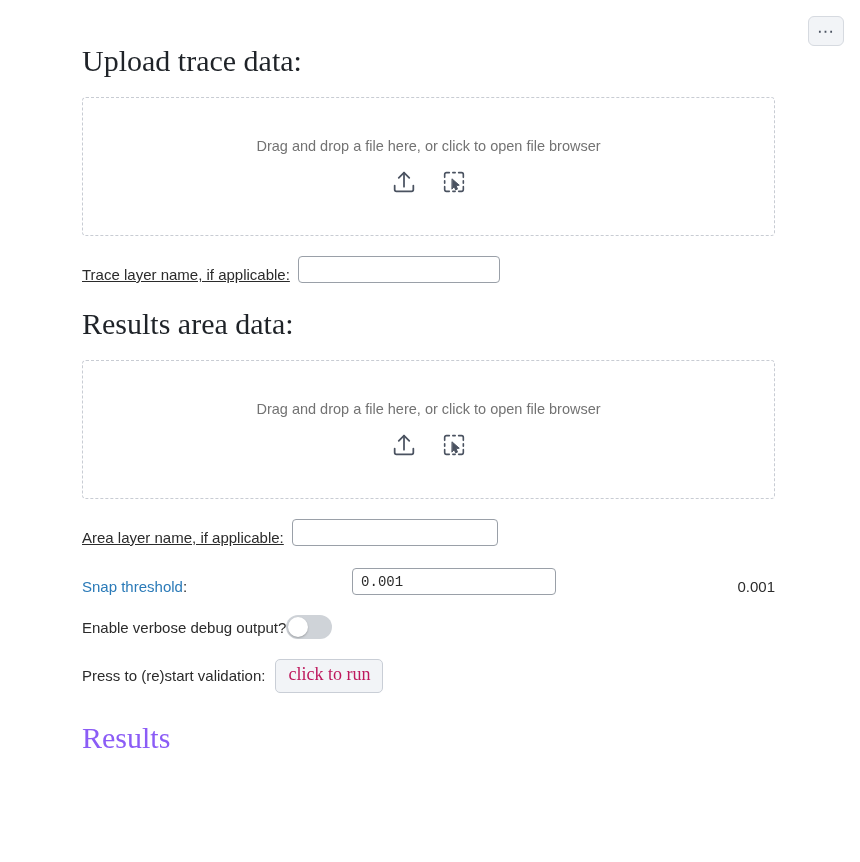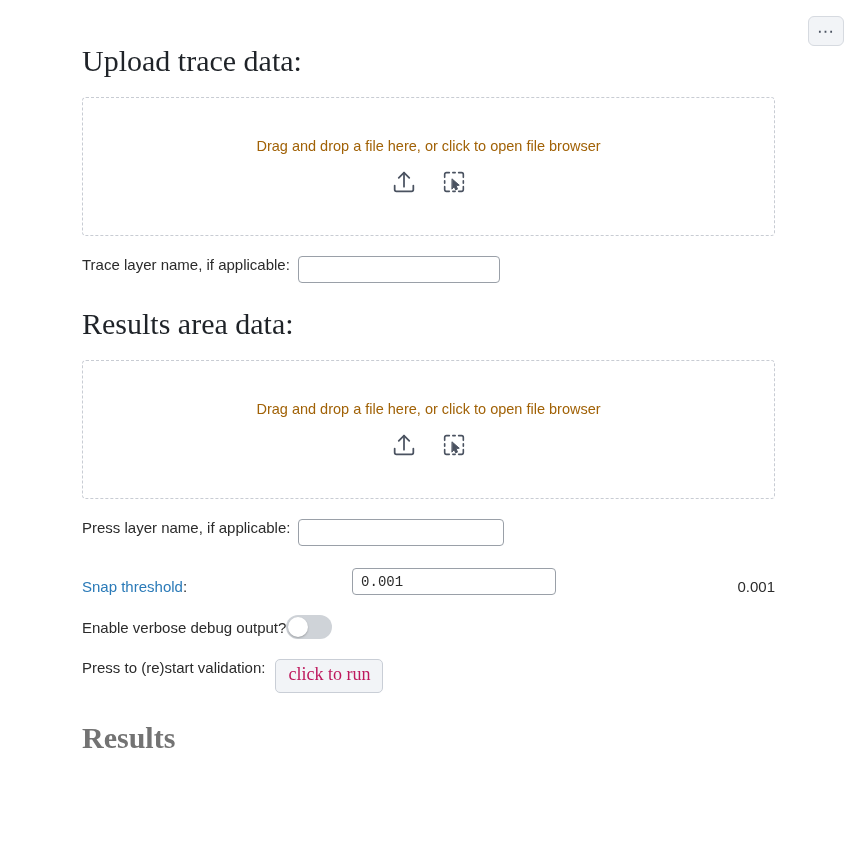--- a/index.html
+++ b/index.html
@@ -43,53 +43,54 @@
   h2.section-title {
     font-family: "Liberation Serif", serif;
     font-weight: 400;
     font-size: 30px;
     line-height: 1.1;
     color: #1f2328;
     margin: 0 0 20px 0;
   }
   h2.results-title {
     font-family: "Liberation Serif", serif;
-    font-weight: 700;
+    font-weight: 400;
     font-size: 30px;
-    color: #737373;
+    color: #8b5cf6;
     margin: 28px 0 0 0;
   }
   .dropzone {
     border: 1px dashed #c8ccd3;
     border-radius: 4px;
     height: 139px;
     display: flex;
     flex-direction: column;
     align-items: center;
     justify-content: center;
     gap: 14px;
     background: #ffffff;
     cursor: pointer;
     width: 693px;
   }
   .dropzone .dz-text {
-    color: #a16207;
+    color: #737373;
     font-size: 14.5px;
   }
   .dz-icons {
     display: flex;
     align-items: center;
     gap: 22px;
   }
   .dz-icons svg { display: block; }
   .field-row {
     display: flex;
-    align-items: flex-start;
+    align-items: flex-end;
     gap: 8px;
     margin-top: 20px;
+    text-decoration: underline;
   }
   .field-label {
     font-size: 15px;
     color: #2b2b2b;
     white-space: nowrap;
   }
   .text-input {
     height: 27px;
     border: 1px solid #9aa0a8;
     border-radius: 4px;
@@ -155,20 +156,21 @@
     top: 2px;
     left: 2px;
     width: 20px;
     height: 20px;
     border-radius: 50%;
     background: #ffffff;
     box-shadow: 0 1px 2px rgba(0,0,0,0.25);
   }
   .run-row {
     display: flex;
+    align-items: center;
     gap: 10px;
     margin-top: 20px;
   }
   .run-btn {
     font-family: "Liberation Serif", serif;
     font-size: 18px;
     color: #be185d;
     background: #f2f4f7;
     border: 1px solid #c9ced6;
     border-radius: 5px;
@@ -237,21 +239,21 @@
             <path d="M20 16v2.5a1.5 1.5 0 0 1-1.5 1.5H16"></path>
             <path d="M8 20H5.5A1.5 1.5 0 0 1 4 18.5V16"></path>
             <path d="M4 11v2M20 11v2M11 4h2M11 20h2"></path>
             <path d="M10.5 9.5l6 5.2-2.6.6 1.1 2.8-1.6.7-1.2-2.8-1.8 1.9z" fill="#4a5260" stroke="#4a5260" stroke-width="0.8"></path>
           </svg>
         </span>
       </div>
     </div>
 
     <div class="field-row">
-      <span class="field-label">Press layer name, if applicable:</span>
+      <span class="field-label">Area layer name, if applicable:</span>
       <input class="text-input input-area" type="text" value="" style="">
     </div>
 
     <div class="snap-row">
       <span class="snap-label"><a class="snap-link" href="#">Snap threshold</a><span>:</span></span>
       <input class="snap-input" type="text" value="0.001" style="">
       <span class="snap-value">0.001</span>
     </div>
 
     <div class="toggle-row">

